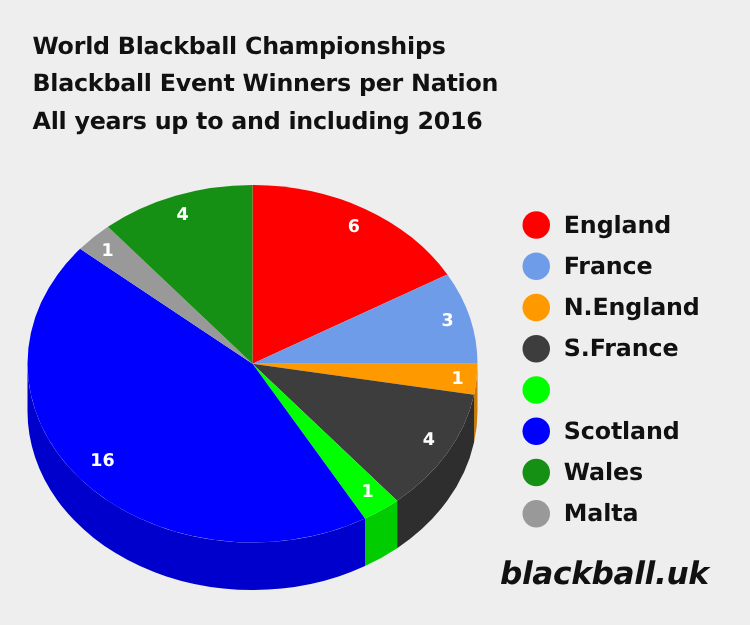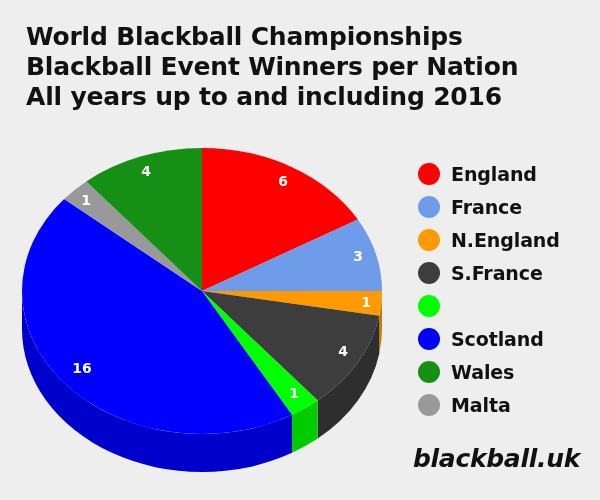--- a/index.html
+++ b/index.html
@@ -23,21 +23,21 @@
   
   .title-block {
     position: absolute;
     left: 26px;
     top: 22px;
     width: 560px;
   }
   .title-line {
     font-family: "DejaVu Sans", sans-serif;
     font-weight: bold;
-    font-size: 25px;
+    font-size: 19px;
     line-height: 30px;
     color: #111111;
     letter-spacing: -0.2px;
     white-space: nowrap;
   }
 
   
   .pie-wrap {
     position: absolute;
     left: 0px;
@@ -58,20 +58,21 @@
 
   
   .legend {
     position: absolute;
     left: 418px;
     top: 163px;
     width: 180px;
   }
   .legend-row {
     display: flex;
+    align-items: center;
     height: 33px;
   }
   .legend-swatch {
     width: 22px;
     height: 22px;
     border-radius: 50%;
     flex: 0 0 22px;
   }
   .legend-label {
     margin-left: 11px;
@@ -79,21 +80,21 @@
     font-weight: bold;
     font-size: 19px;
     color: #111111;
     white-space: nowrap;
     letter-spacing: -0.1px;
   }
 
   
   .watermark {
     position: absolute;
-    right: 20px;
+    right: 33px;
     bottom: 27px;
     font-family: "DejaVu Sans", sans-serif;
     font-weight: bold;
     font-style: italic;
     font-size: 25px;
     color: #111111;
     letter-spacing: -0.3px;
   }
 </style>
 </head>

